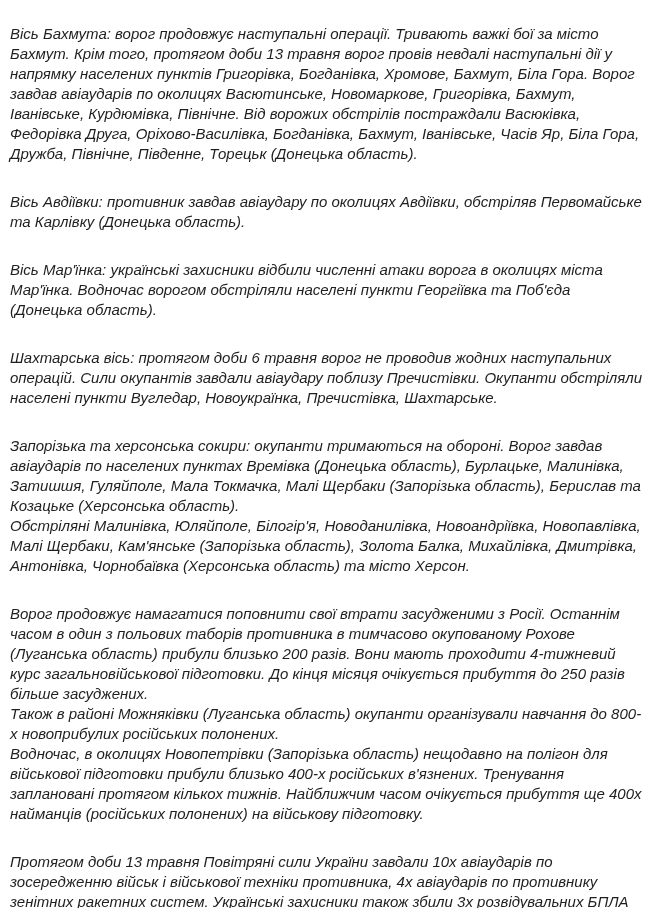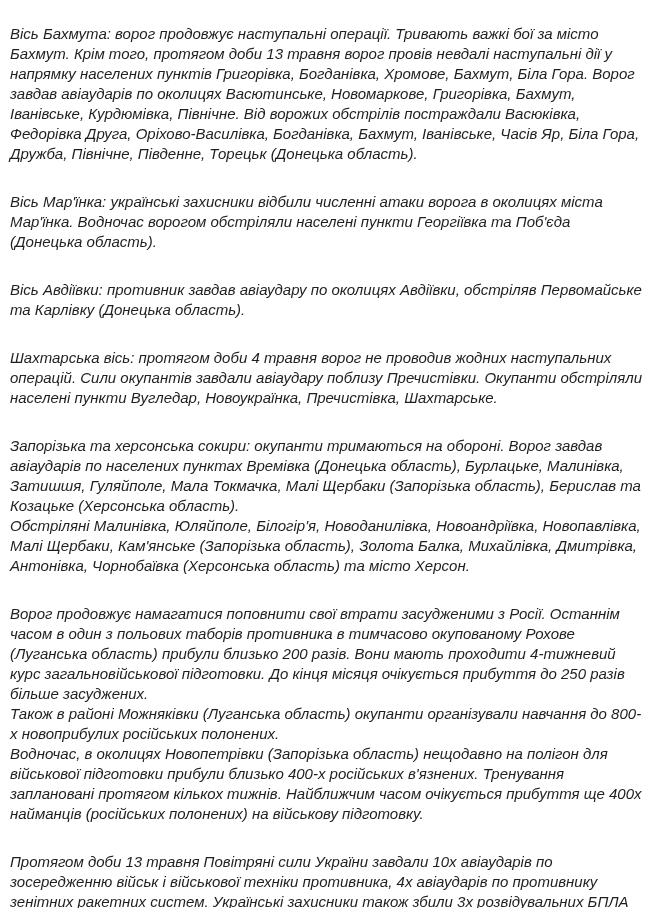--- a/index.html
+++ b/index.html
@@ -26,23 +26,23 @@
   .report p {
     margin: 0 0 8px 0;
     font-style: italic;
   }
 </style>
 </head>
 <body>
 
 <main class="report">
   <p>Вісь Бахмута: ворог продовжує наступальні операції. Тривають важкі бої за місто Бахмут. Крім того, протягом доби 13 травня ворог провів невдалі наступальні дії у напрямку населених пунктів Григорівка, Богданівка, Хромове, Бахмут, Біла Гора. Ворог завдав авіаударів по околицях Васютинське, Новомаркове, Григорівка, Бахмут, Іванівське, Курдюмівка, Північне. Від ворожих обстрілів постраждали Васюківка, Федорівка Друга, Оріхово-Василівка, Богданівка, Бахмут, Іванівське, Часів Яр, Біла Гора, Дружба, Північне, Південне, Торецьк (Донецька область).</p>
+  <p>Вісь Авдіївки: противник завдав авіаудару по околицях Авдіївки, обстріляв Первомайське та Карлівку (Донецька область).</p>
   <p>Вісь Мар'їнка: українські захисники відбили численні атаки ворога в околицях міста Мар'їнка. Водночас ворогом обстріляли населені пункти Георгіївка та Поб'єда (Донецька область).</p>
-  <p>Вісь Авдіївки: противник завдав авіаудару по околицях Авдіївки, обстріляв Первомайське та Карлівку (Донецька область).</p>
-  <p>Шахтарська вісь: протягом доби 4 травня ворог не проводив жодних наступальних операцій. Сили окупантів завдали авіаудару поблизу Пречистівки. Окупанти обстріляли населені пункти Вугледар, Новоукраїнка, Пречистівка, Шахтарське.</p>
+  <p>Шахтарська вісь: протягом доби 6 травня ворог не проводив жодних наступальних операцій. Сили окупантів завдали авіаудару поблизу Пречистівки. Окупанти обстріляли населені пункти Вугледар, Новоукраїнка, Пречистівка, Шахтарське.</p>
   <p>Запорізька та херсонська сокири: окупанти тримаються на обороні. Ворог завдав авіаударів по населених пунктах Времівка (Донецька область), Бурлацьке, Малинівка, Затишшя, Гуляйполе, Мала Токмачка, Малі Щербаки (Запорізька область), Берислав та Козацьке (Херсонська область).
 Обстріляні Малинівка, Юляйполе, Білогір'я, Новоданилівка, Новоандріївка, Новопавлівка, Малі Щербаки, Кам'янське (Запорізька область), Золота Балка, Михайлівка, Дмитрівка, Антонівка, Чорнобаївка (Херсонська область) та місто Херсон.</p>
   <p>Ворог продовжує намагатися поповнити свої втрати засудженими з Росії. Останнім часом в один з польових таборів противника в тимчасово окупованому Рохове (Луганська область) прибули близько 200 разів. Вони мають проходити 4-тижневий курс загальновійськової підготовки. До кінця місяця очікується прибуття до 250 разів більше засуджених.
 Також в районі Можняківки (Луганська область) окупанти організували навчання до 800-х новоприбулих російських полонених.
 Водночас, в околицях Новопетрівки (Запорізька область) нещодавно на полігон для військової підготовки прибули близько 400-х російських в'язнених. Тренування заплановані протягом кількох тижнів. Найближчим часом очікується прибуття ще 400х найманців (російських полонених) на військову підготовку.</p>
   <p>Протягом доби 13 травня Повітряні сили України завдали 10х авіаударів по зосередженню військ і військової техніки противника, 4х авіаударів по противнику зенітних ракетних систем. Українські захисники також збили 3х розвідувальних БПЛА противника "Орлан-10", перехопили 2х розвідувальні дрони "Зала", 4х боєприпаси "Ланцет", та ще 5 разів не вказаного типу.</p>
   
   
 </main>
 

